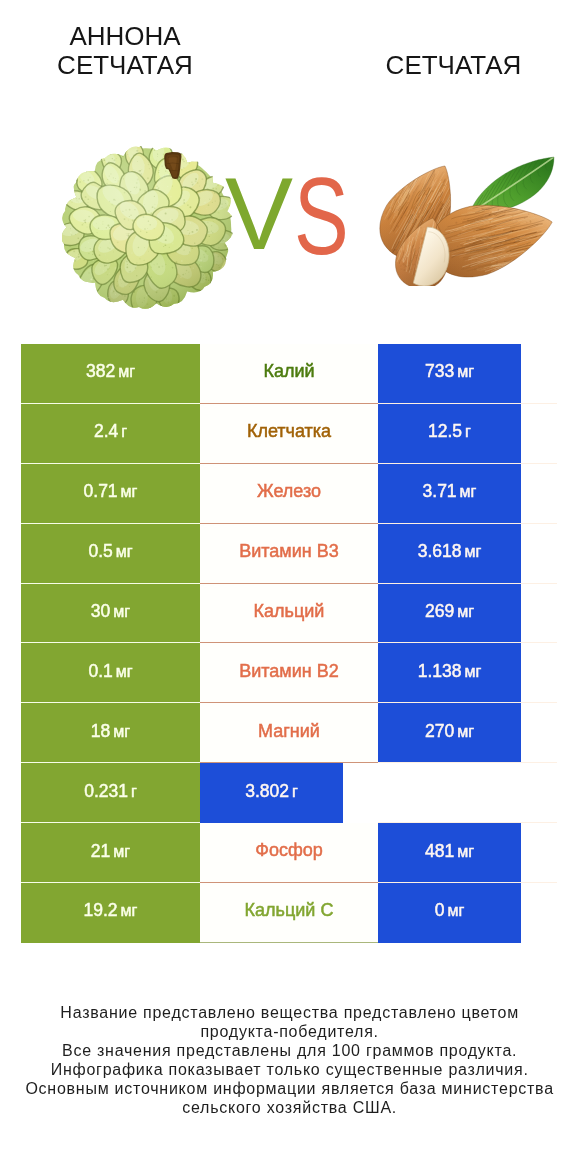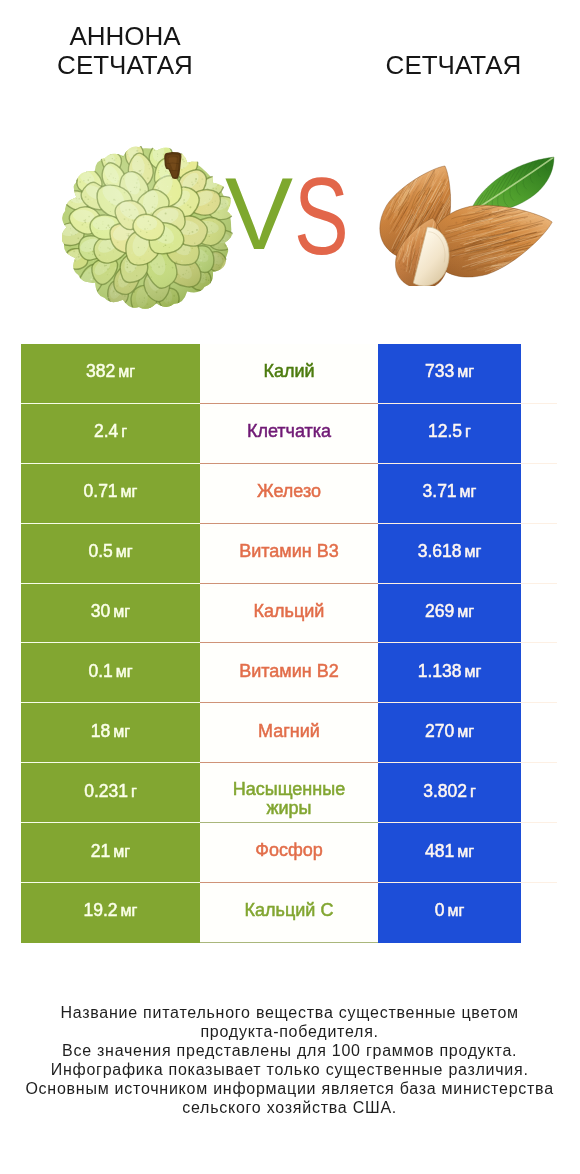--- a/index.html
+++ b/index.html
@@ -1478,21 +1478,21 @@
       </div>
       <div class="row">
         <div class="sep">
           <i class="sl"></i>
           <i class="sr"></i>
         </div>
         <div class="cell cell-l">
           <span class="val">2.4<span class="u">г</span></span>
         </div>
         <div class="cell cell-m" style="border-bottom-color: rgb(207, 148, 121);">
-          <span class="lbl" style="color:#701a75">Клетчатка</span>
+          <span class="lbl" style="color:#a16207">Клетчатка</span>
         </div>
         <div class="cell cell-r">
           <span class="val">12.5<span class="u">г</span></span>
         </div>
       </div>
       <div class="row">
         <div class="sep">
           <i class="sl"></i>
           <i class="sr"></i>
         </div>
@@ -1567,23 +1567,20 @@
         </div>
       </div>
       <div class="row">
         <div class="sep">
           <i class="sl"></i>
           <i class="sr"></i>
         </div>
         <div class="cell cell-l">
           <span class="val">0.231<span class="u">г</span></span>
         </div>
-        <div class="cell cell-m" style="border-bottom-color: rgb(170, 183, 124);">
-          <span class="lbl two" style="color:#82a631">Насыщенные жиры</span>
-        </div>
         <div class="cell cell-r">
           <span class="val">3.802<span class="u">г</span></span>
         </div>
       </div>
       <div class="row">
         <div class="sep">
           <i class="sl"></i>
           <i class="sr"></i>
         </div>
         <div class="cell cell-l">
@@ -1607,20 +1604,20 @@
         <div class="cell cell-m" style="border-bottom-color: rgb(170, 183, 124);">
           <span class="lbl" style="color:#82a631">Кальций С</span>
         </div>
         <div class="cell cell-r">
           <span class="val">0<span class="u">мг</span></span>
         </div>
       </div>
     </div>
 
   <div class="footer">
-      <div>Название питательного вещества существенные цветом</div>
+      <div>Название представлено вещества представлено цветом</div>
       <div>продукта-победителя.</div>
       <div>Все значения представлены для 100 граммов продукта.</div>
       <div>Инфографика показывает только существенные различия.</div>
       <div>Основным источником информации является база министерства</div>
       <div>сельского хозяйства США.</div>
     </div>
 </div>
 
 </body></html>

